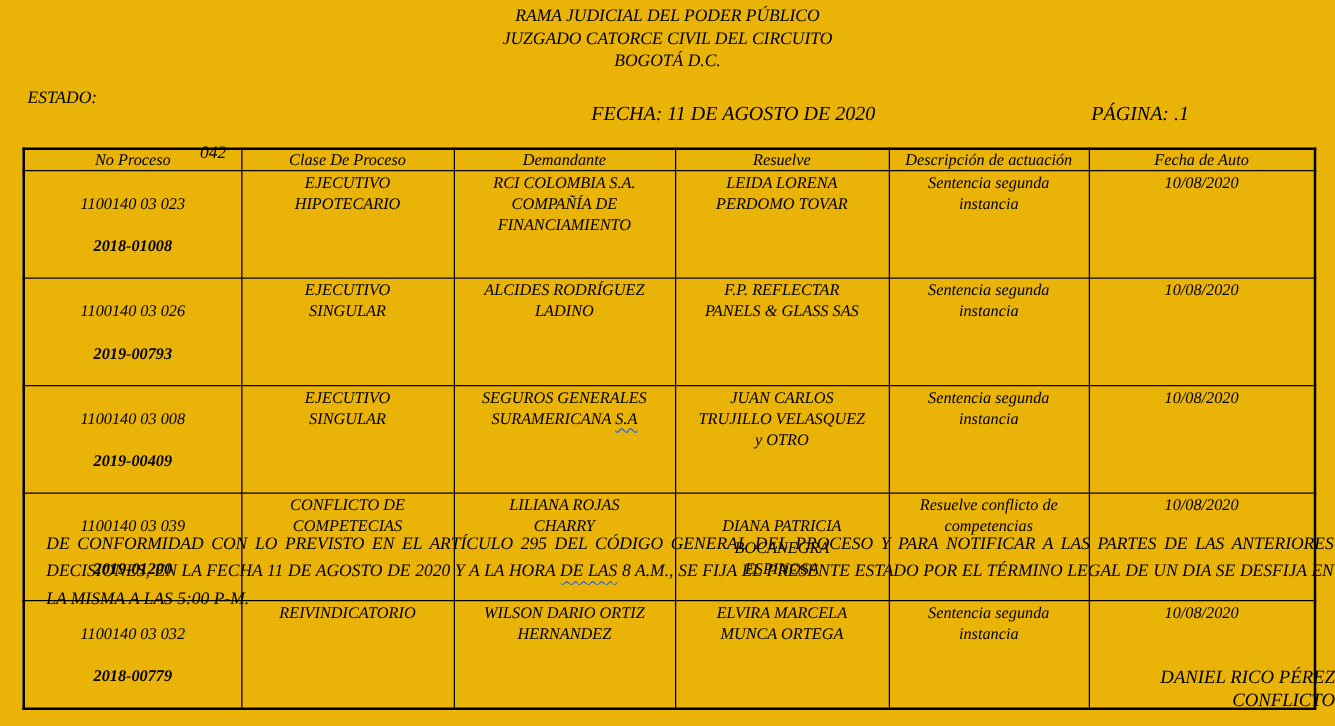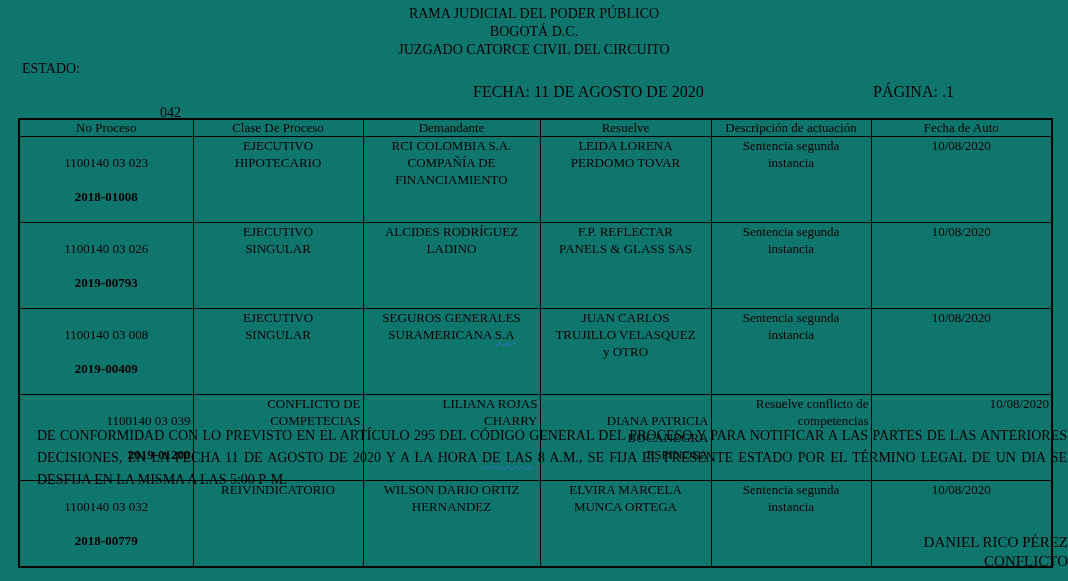--- a/index.html
+++ b/index.html
@@ -8,35 +8,36 @@
     background: #ffffff;
     width: 1068px;
     height: 581px;
     font-family: "Liberation Serif", "DejaVu Serif", serif;
     color: #000000;
   }
   .page {
     position: relative;
     width: 1068px;
     height: 581px;
-    background: #0f766e;
+    background: #eab308;
     overflow: hidden;
+    font-style: italic;
   }
   .doc-header {
     position: absolute;
     top: 5px;
     left: 0;
     width: 100%;
     text-align: center;
     font-size: 14px;
     line-height: 18px;
   }
   .estado-row {
     position: absolute;
-    top: 61px;
+    top: 71px;
     left: 0;
     width: 100%;
     height: 18px;
     font-size: 14px;
   }
   .estado-label { position: absolute; left: 22px; white-space: nowrap; }
   .estado-value { position: absolute; left: 160px; white-space: nowrap; margin-top: 44px; }
   .fecha-row {
     position: absolute;
     top: 83px;
@@ -67,21 +68,21 @@
     padding: 0 2px;
     line-height: 17px;
     white-space: pre-line;
     overflow: hidden;
     font-weight: normal;
   }
   table.estados thead th { height: 16px; line-height: 16px; }
   tbody tr:nth-child(1) td { height: 52px; }
   tbody tr:nth-child(2) td { height: 34px; }
   tbody tr:nth-child(3) td { height: 50px; }
-  tbody tr:nth-child(4) td { height: 70px; text-align: right; }
+  tbody tr:nth-child(4) td { height: 70px; }
   tbody tr:nth-child(5) td { height: 33px; margin-left: 32px; }
   .bold { font-weight: bold; }
   .wavy {
     text-decoration-line: underline;
     text-decoration-style: wavy;
     text-decoration-color: var(--wavy-color, #3b6fd4);
     text-decoration-thickness: 1px;
     text-underline-offset: 3px;
   }
   .legal {
@@ -104,22 +105,22 @@
     line-height: 19px;
   }
 </style>
 </head>
 <body>
 
 <div class="page">
 
   <div class="doc-header">
     <div>RAMA JUDICIAL DEL PODER PÚBLICO</div>
+    <div>JUZGADO CATORCE CIVIL DEL CIRCUITO</div>
     <div>BOGOTÁ D.C.</div>
-    <div>JUZGADO CATORCE CIVIL DEL CIRCUITO</div>
   </div>
 
   <div class="estado-row">
     <span class="estado-label">ESTADO:</span>
     <span class="estado-value">042</span>
   </div>
 
   <div class="fecha-row">
     <span class="fecha-label">FECHA: 11 DE AGOSTO DE 2020</span>
     <span class="pagina-label">PÁGINA: .1</span>

